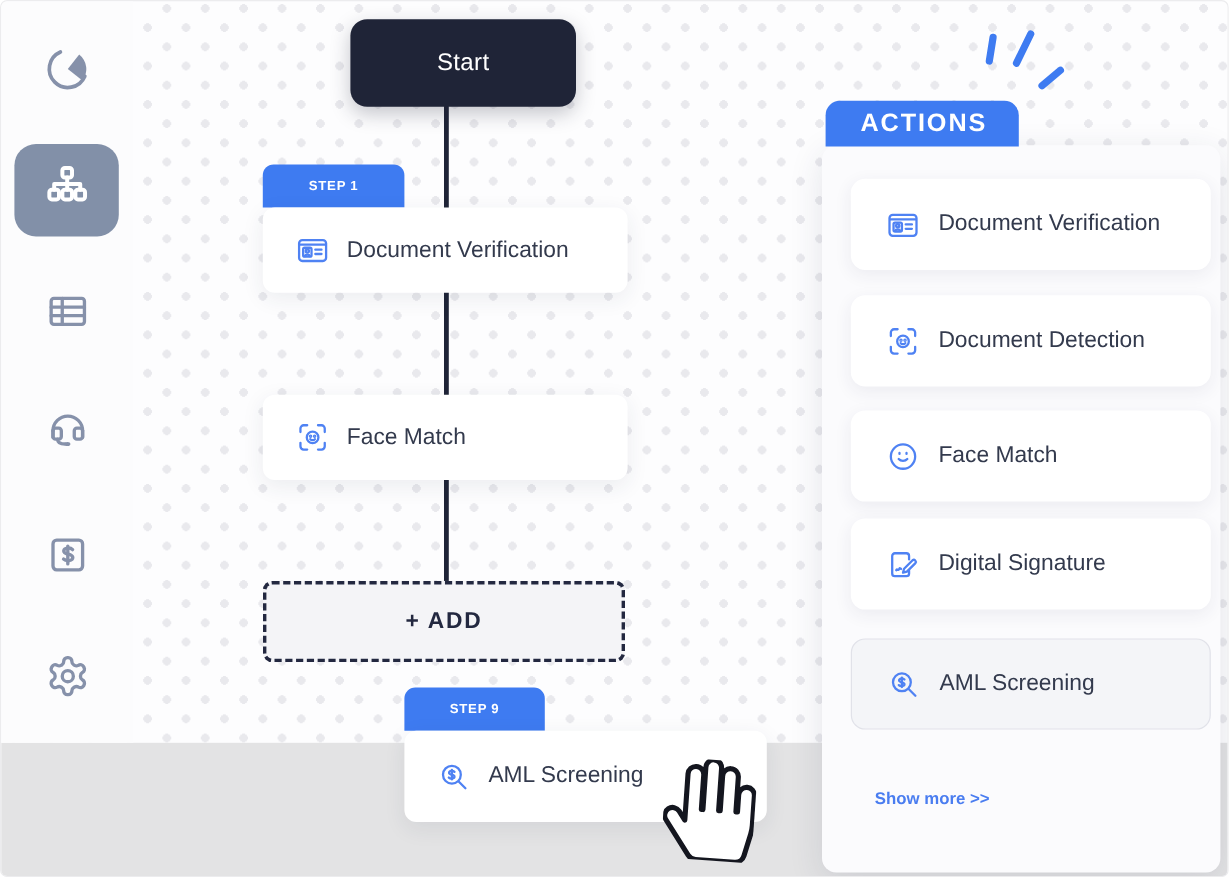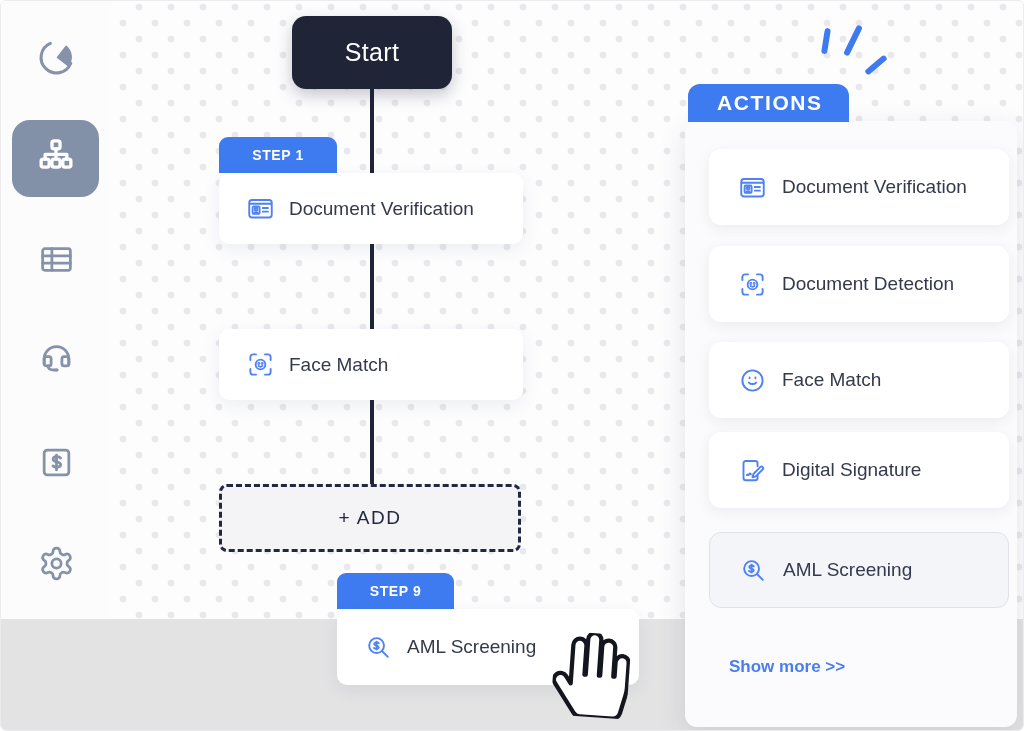--- a/index.html
+++ b/index.html
@@ -21,59 +21,59 @@
 
   
   .sidebar { position:absolute; left:0; top:0; width:110px; height:618px; background:#fcfcfd; }
   .side-icon { position:absolute; left:0; width:110px; display:flex; justify-content:center; color:#8691aa; }
   .side-icon svg { width:37px; height:37px; }
   .side-active { position:absolute; left:11px; top:119px; width:87px; height:77px;
     background:#8290a8; border-radius:18px; display:flex; align-items:center; justify-content:center; color:#fff; }
   .side-active svg { width:42px; height:42px; }
 
   
-  .start-node { position:absolute; left:291px; top:15px; width:160px; height:73px;
-    background:#1f2437; border-radius:14px; color:#fff; font-size:25px; font-weight:500;
+  .start-node { position:absolute; left:291px; top:15px; width:188px; height:73px;
+    background:#1f2437; border-radius:14px; color:#fff; font-size:20px; font-weight:500;
     display:flex; align-items:center; justify-content:center; letter-spacing:.3px;
     box-shadow:0 6px 16px rgba(31,36,55,.25); }
 
   .connector { position:absolute; left:369px; top:86px; width:4px; height:399px; background:#1f2437; border-radius:2px; }
 
   .step-badge { position:absolute; height:36px; background:#3e7bf1; color:#fff;
-    border-radius:9px 9px 0 0; font-size:14px; font-weight:bold; letter-spacing:.6px;
+    border-radius:9px 9px 0 0; font-size:11px; font-weight:bold; letter-spacing:.6px;
     display:flex; align-items:center; justify-content:center; }
 
   .flow-card { position:absolute; background:#fff; border-radius:10px;
     box-shadow:0 5px 18px rgba(40,48,80,.08);
     display:flex; align-items:center; gap:15px; padding-left:28px;
     font-size:19px; color:#333a4d; font-weight:500; }
   .flow-card .icon, .action-card .icon { color:#4f82f3; display:flex; }
   .flow-card .icon svg, .action-card .icon svg { width:27px; height:27px; }
 
   .add-box { position:absolute; left:218px; top:483px; width:302px; height:68px;
     border:3px dashed #232840; border-radius:8px; background:#f4f4f7;
     display:flex; align-items:center; justify-content:center;
-    font-size:19px; font-weight:400; letter-spacing:1.5px; color:#232840; }
+    font-size:19px; font-weight:700; letter-spacing:1.5px; color:#232840; }
 
   
   .panel { position:absolute; left:684px; top:120px; width:332px; height:606px;
     background:#fbfbfd; border-radius:12px; box-shadow:0 8px 28px rgba(40,48,80,.12); }
   .panel-tab { position:absolute; left:687px; top:83px; width:161px; height:38px;
     background:#3e7bf1; border-radius:12px 12px 0 0; color:#fff;
     font-size:21px; font-weight:bold; letter-spacing:1.6px;
     display:flex; align-items:center; padding-left:29px; }
   .burst { position:absolute; width:6px; border-radius:3px; background:#3e7bf1; }
 
   .action-card { position:absolute; left:708px; width:300px; height:76px;
     background:#fff; border-radius:12px; box-shadow:0 4px 14px rgba(40,48,80,.07);
     display:flex; align-items:center; gap:16px; padding-left:30px;
     font-size:19px; color:#333a4d; font-weight:500; }
   .action-card.selected { background:#f4f5f8; border:1px solid #e1e2e9; box-shadow:none; }
 
-  .show-more { position:absolute; left:728px; top:656px; font-size:17px; font-weight:600;
+  .show-more { position:absolute; left:728px; top:656px; font-size:14px; font-weight:600;
     color:#4a7df0; cursor:pointer; }
 
   .hand-cursor { position:absolute; left:552px; top:632px; width:76px; height:84px; transform:rotate(4deg); }
 </style>
 </head>
 <body>
 
 <div class="stage">
   <div class="dots"></div>
   <div class="gray-band"></div>

